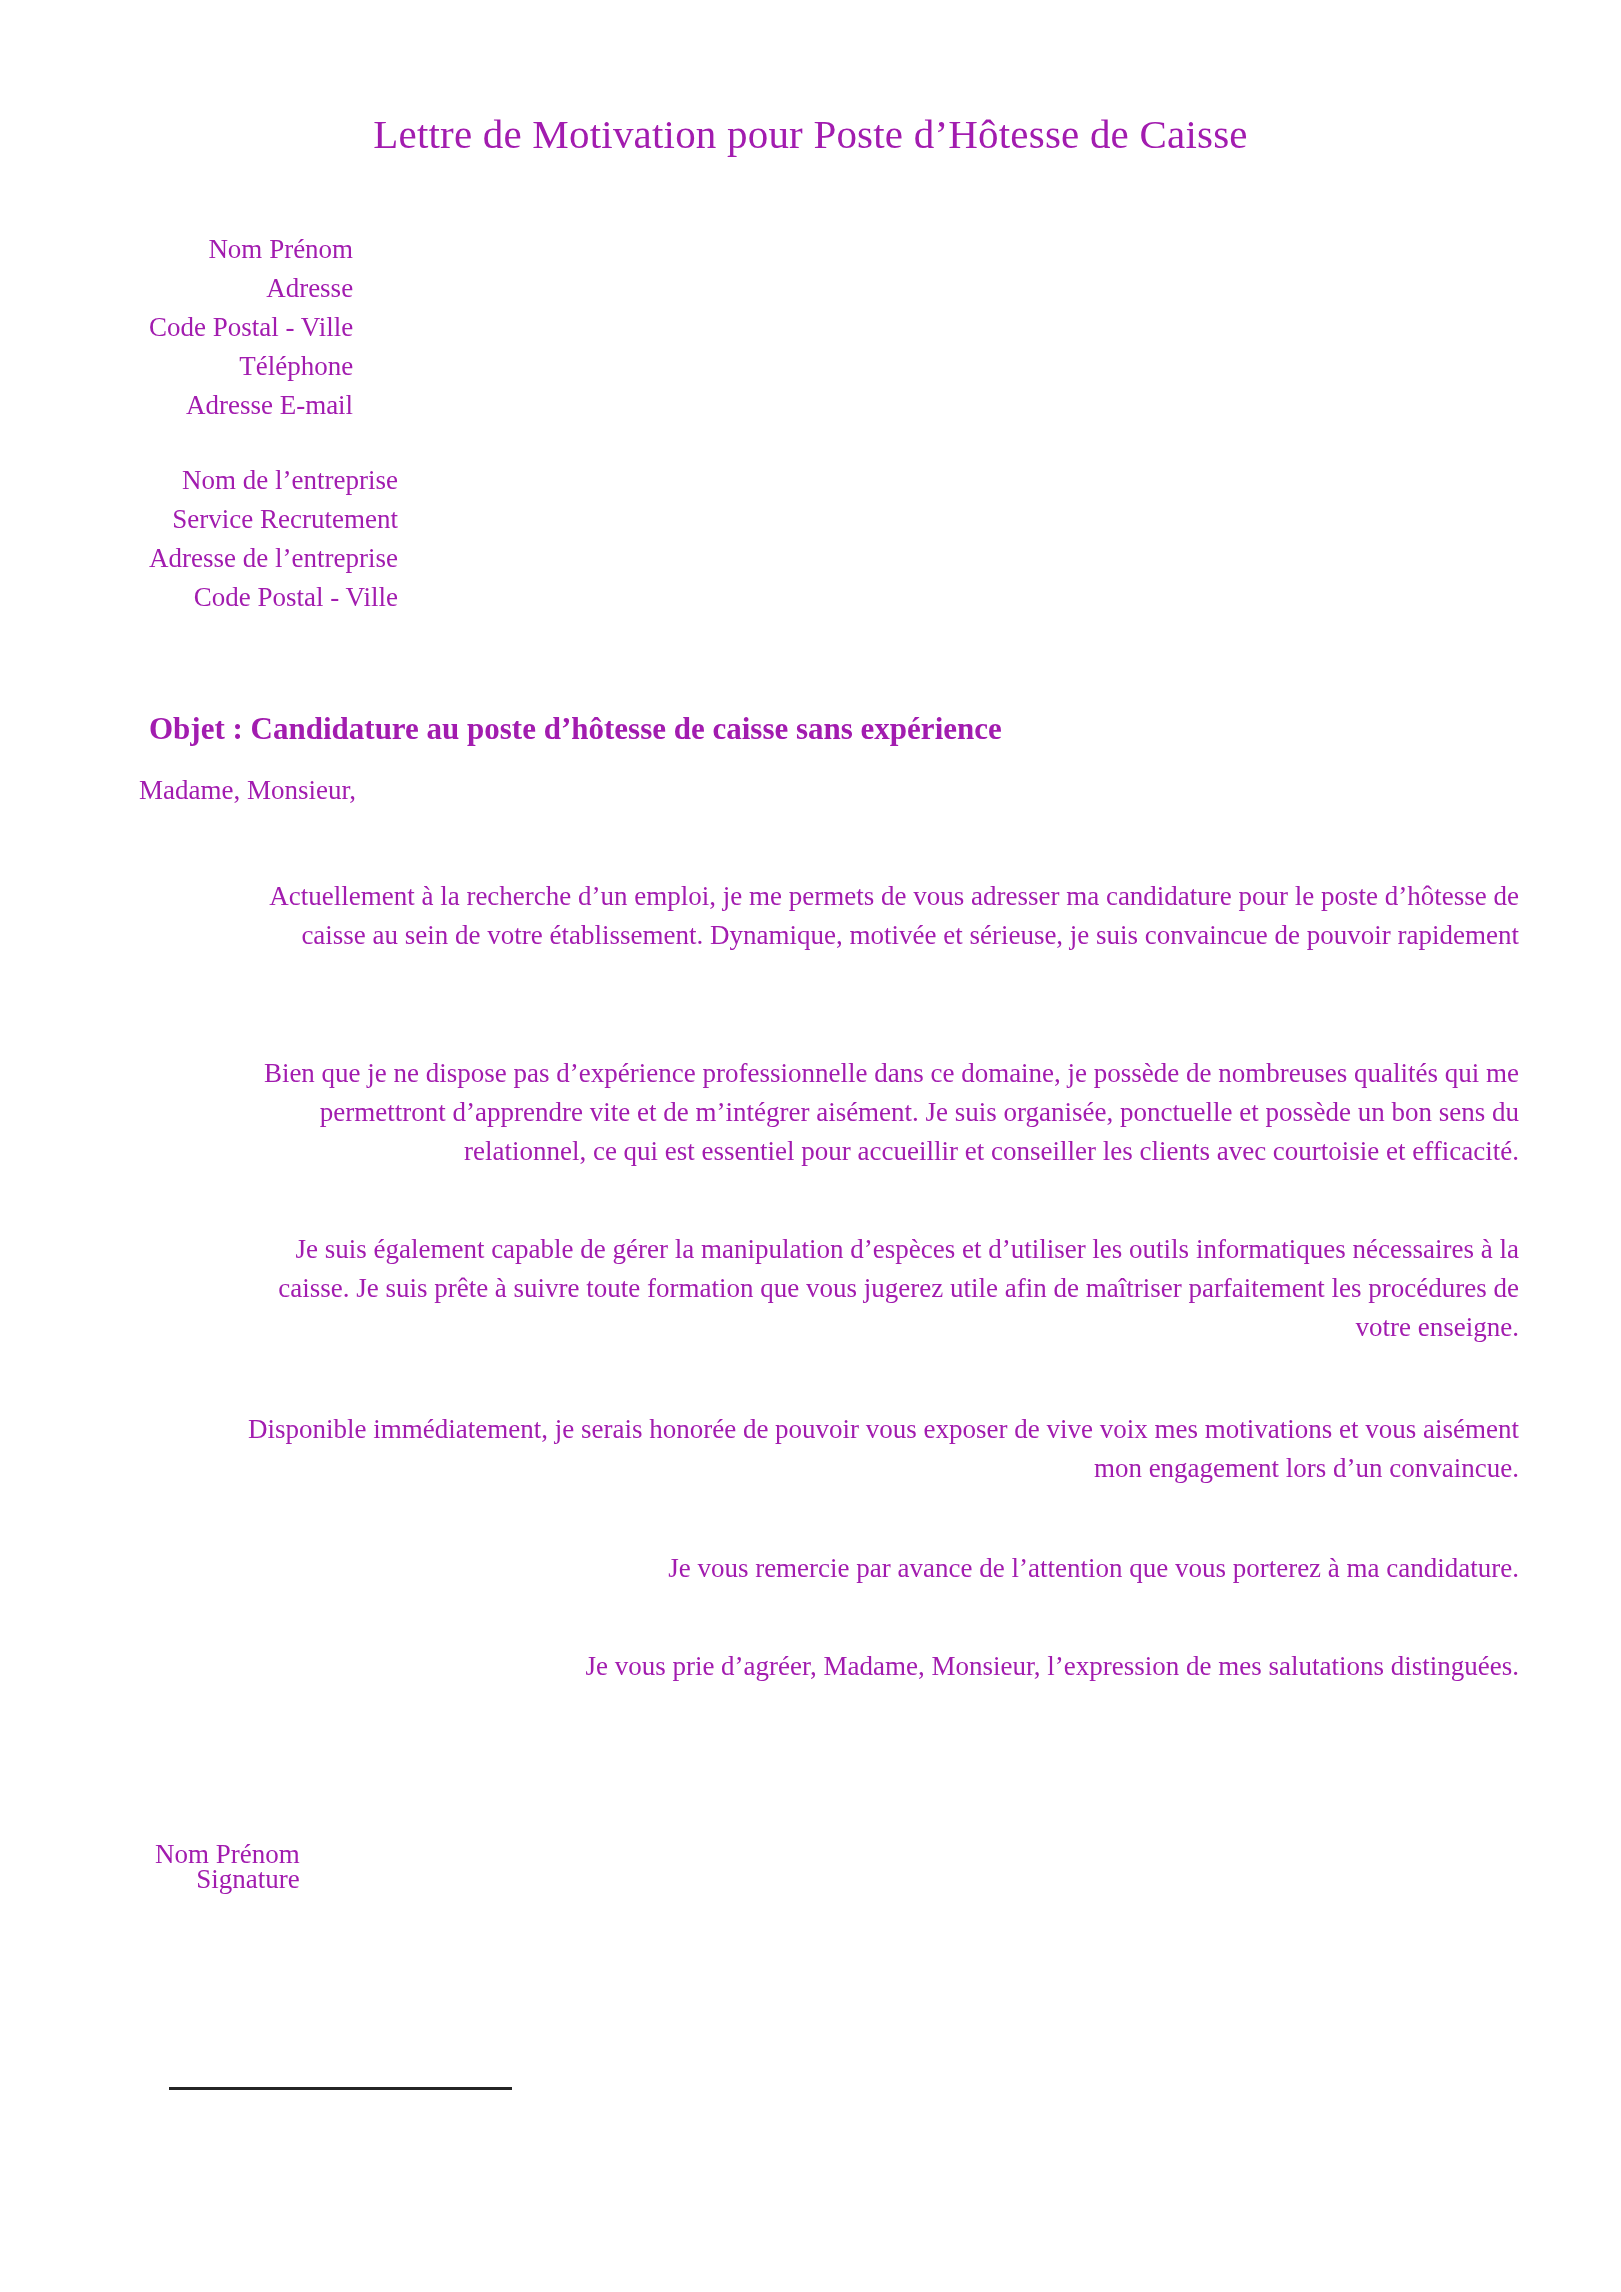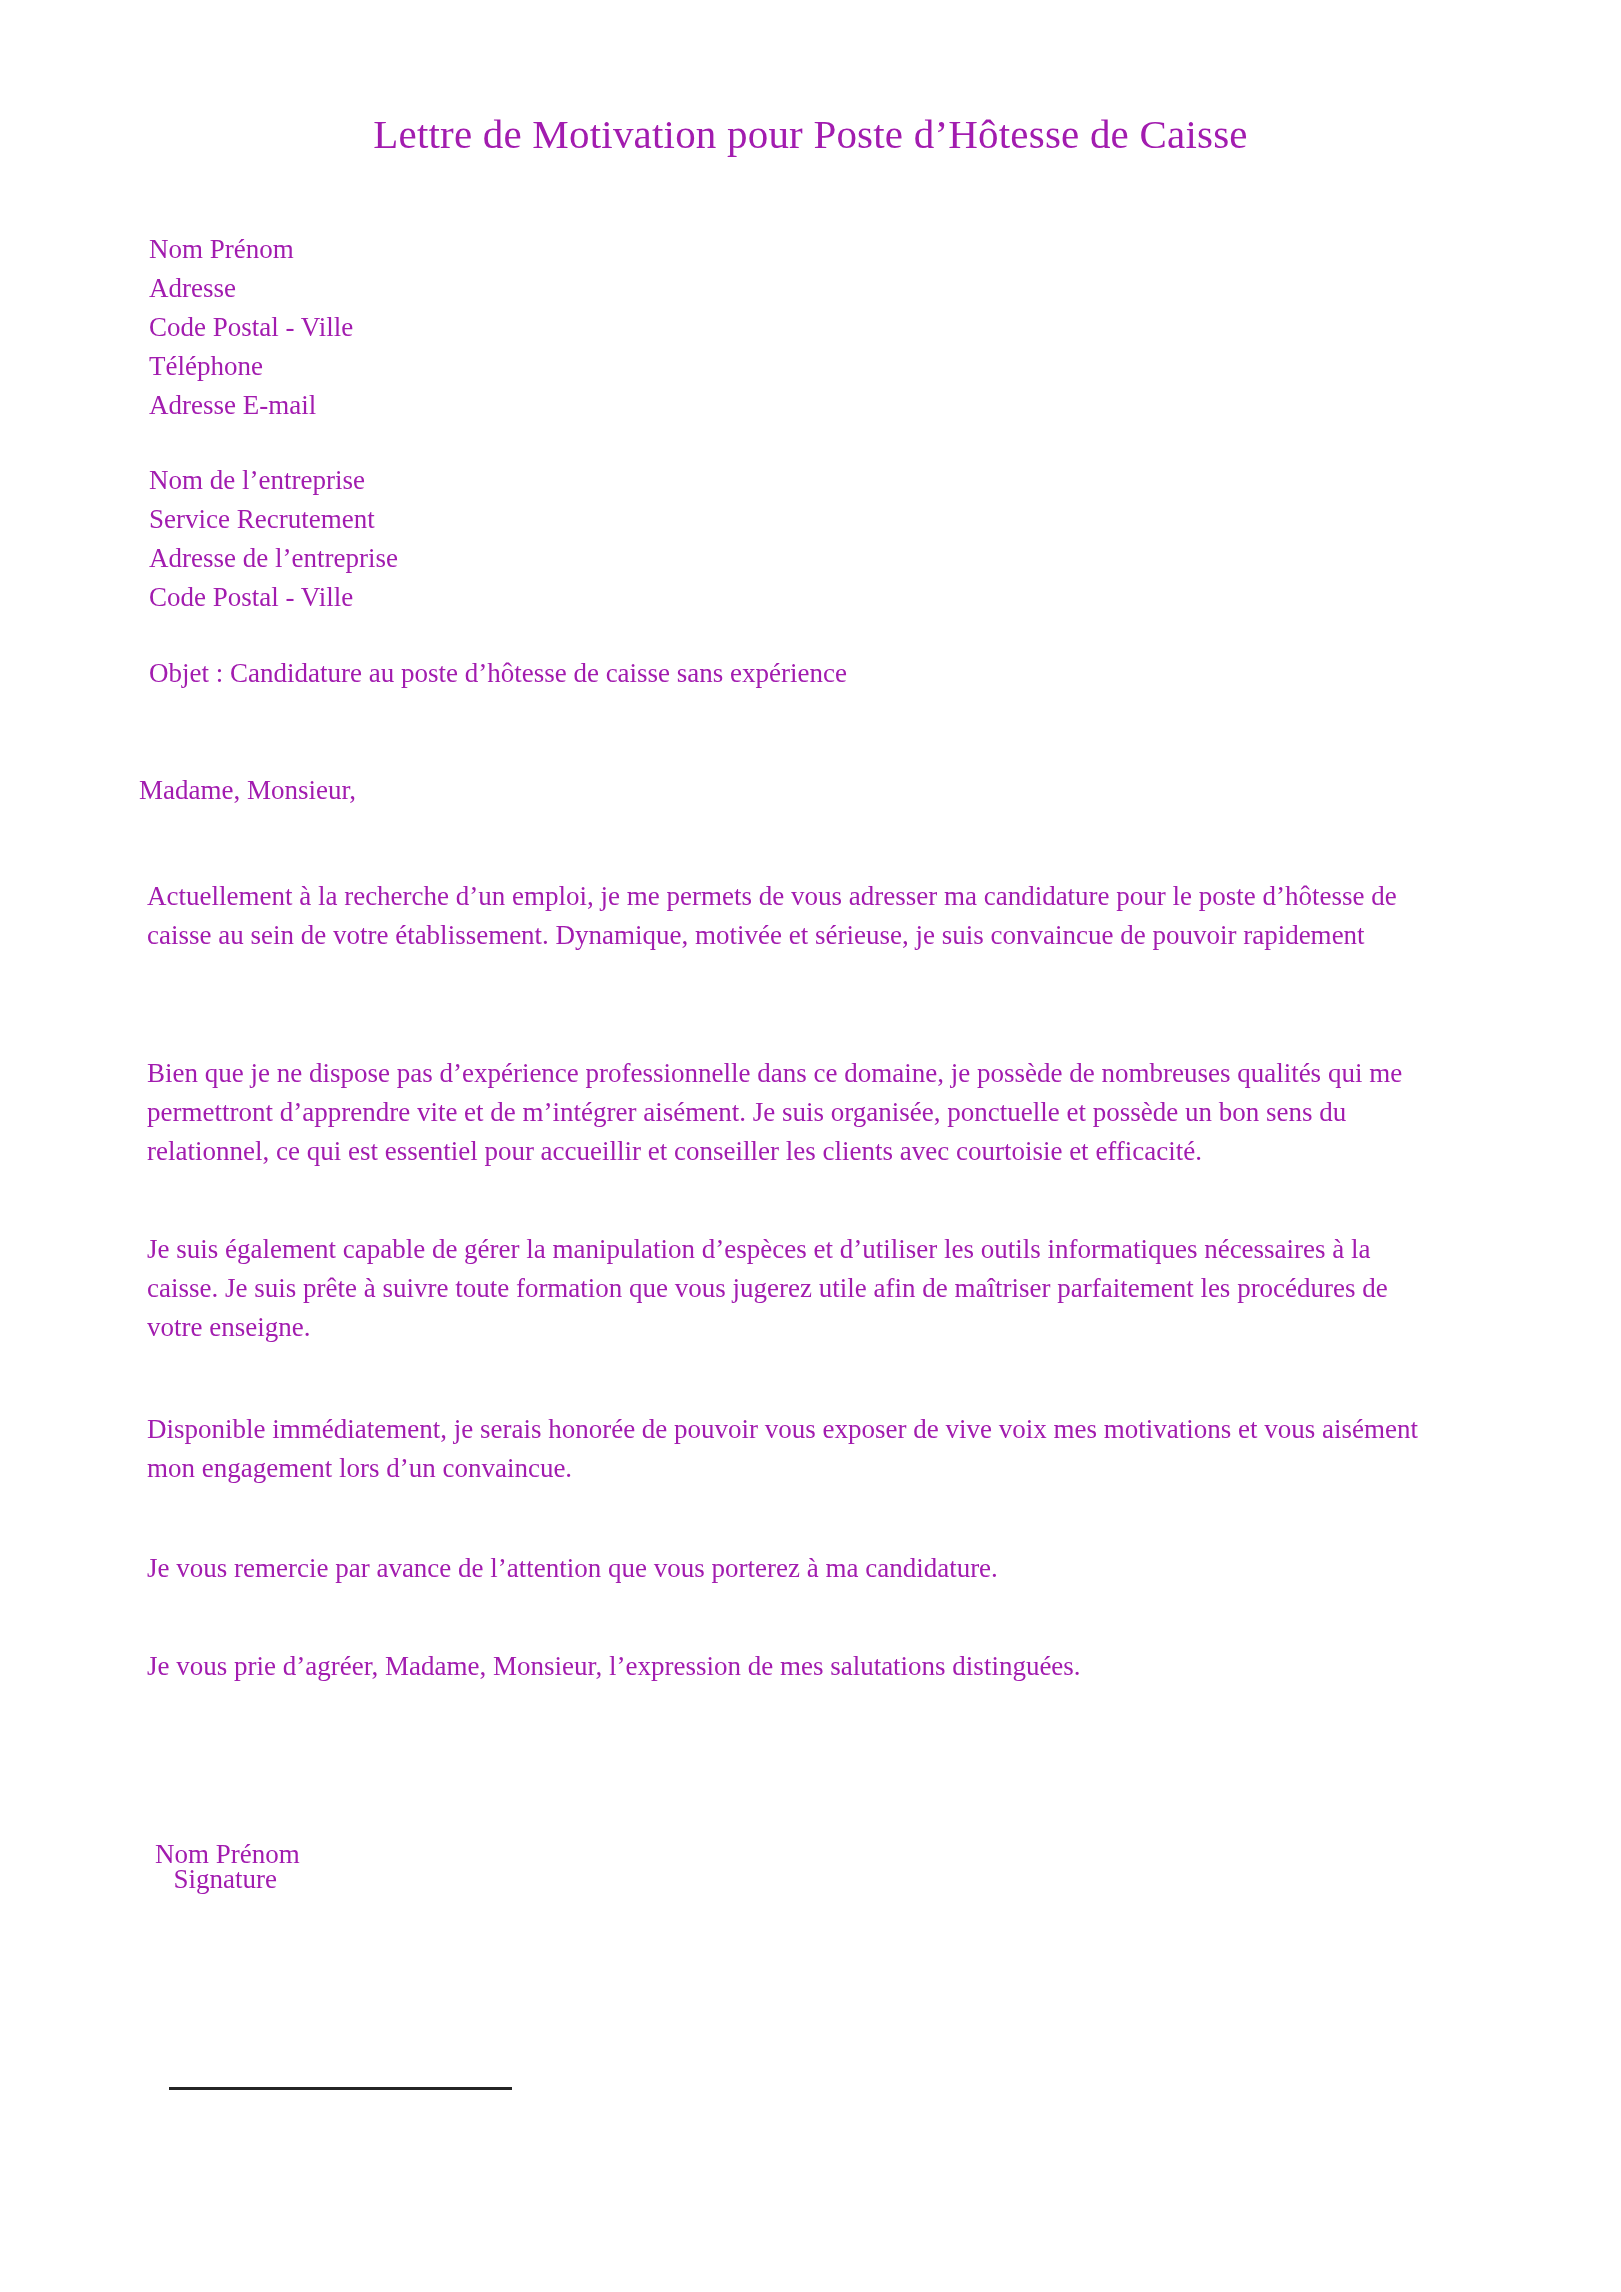--- a/index.html
+++ b/index.html
@@ -28,24 +28,24 @@
     text-align: center;
     letter-spacing: 0.2px;
     white-space: nowrap;
   }
   .block {
     position: absolute;
     left: 149px;
     font-size: 27px;
     line-height: 39px;
   }
-  .line { white-space: nowrap; }
+  .line { white-space: nowrap; text-align: right; }
   .sender    { top: 230px; }
   .recipient { top: 461px; }
-  .subject    { position: absolute; left: 149px; top: 654px; font-size: 27px; line-height: 39px; white-space: nowrap; }
+  .subject    { position: absolute; left: 149px; top: 709px; font-size: 31px; line-height: 39px; white-space: nowrap; font-weight: bold; }
   .salutation { position: absolute; left: 139px; top: 771px; font-size: 27px; line-height: 39px; white-space: nowrap; }
   .para {
     position: absolute;
     left: 147px;
     width: 1372px;
     font-size: 27px;
     line-height: 39px;
   }
   .p1 { top: 877px; }
   .p2 { top: 1054px; }

